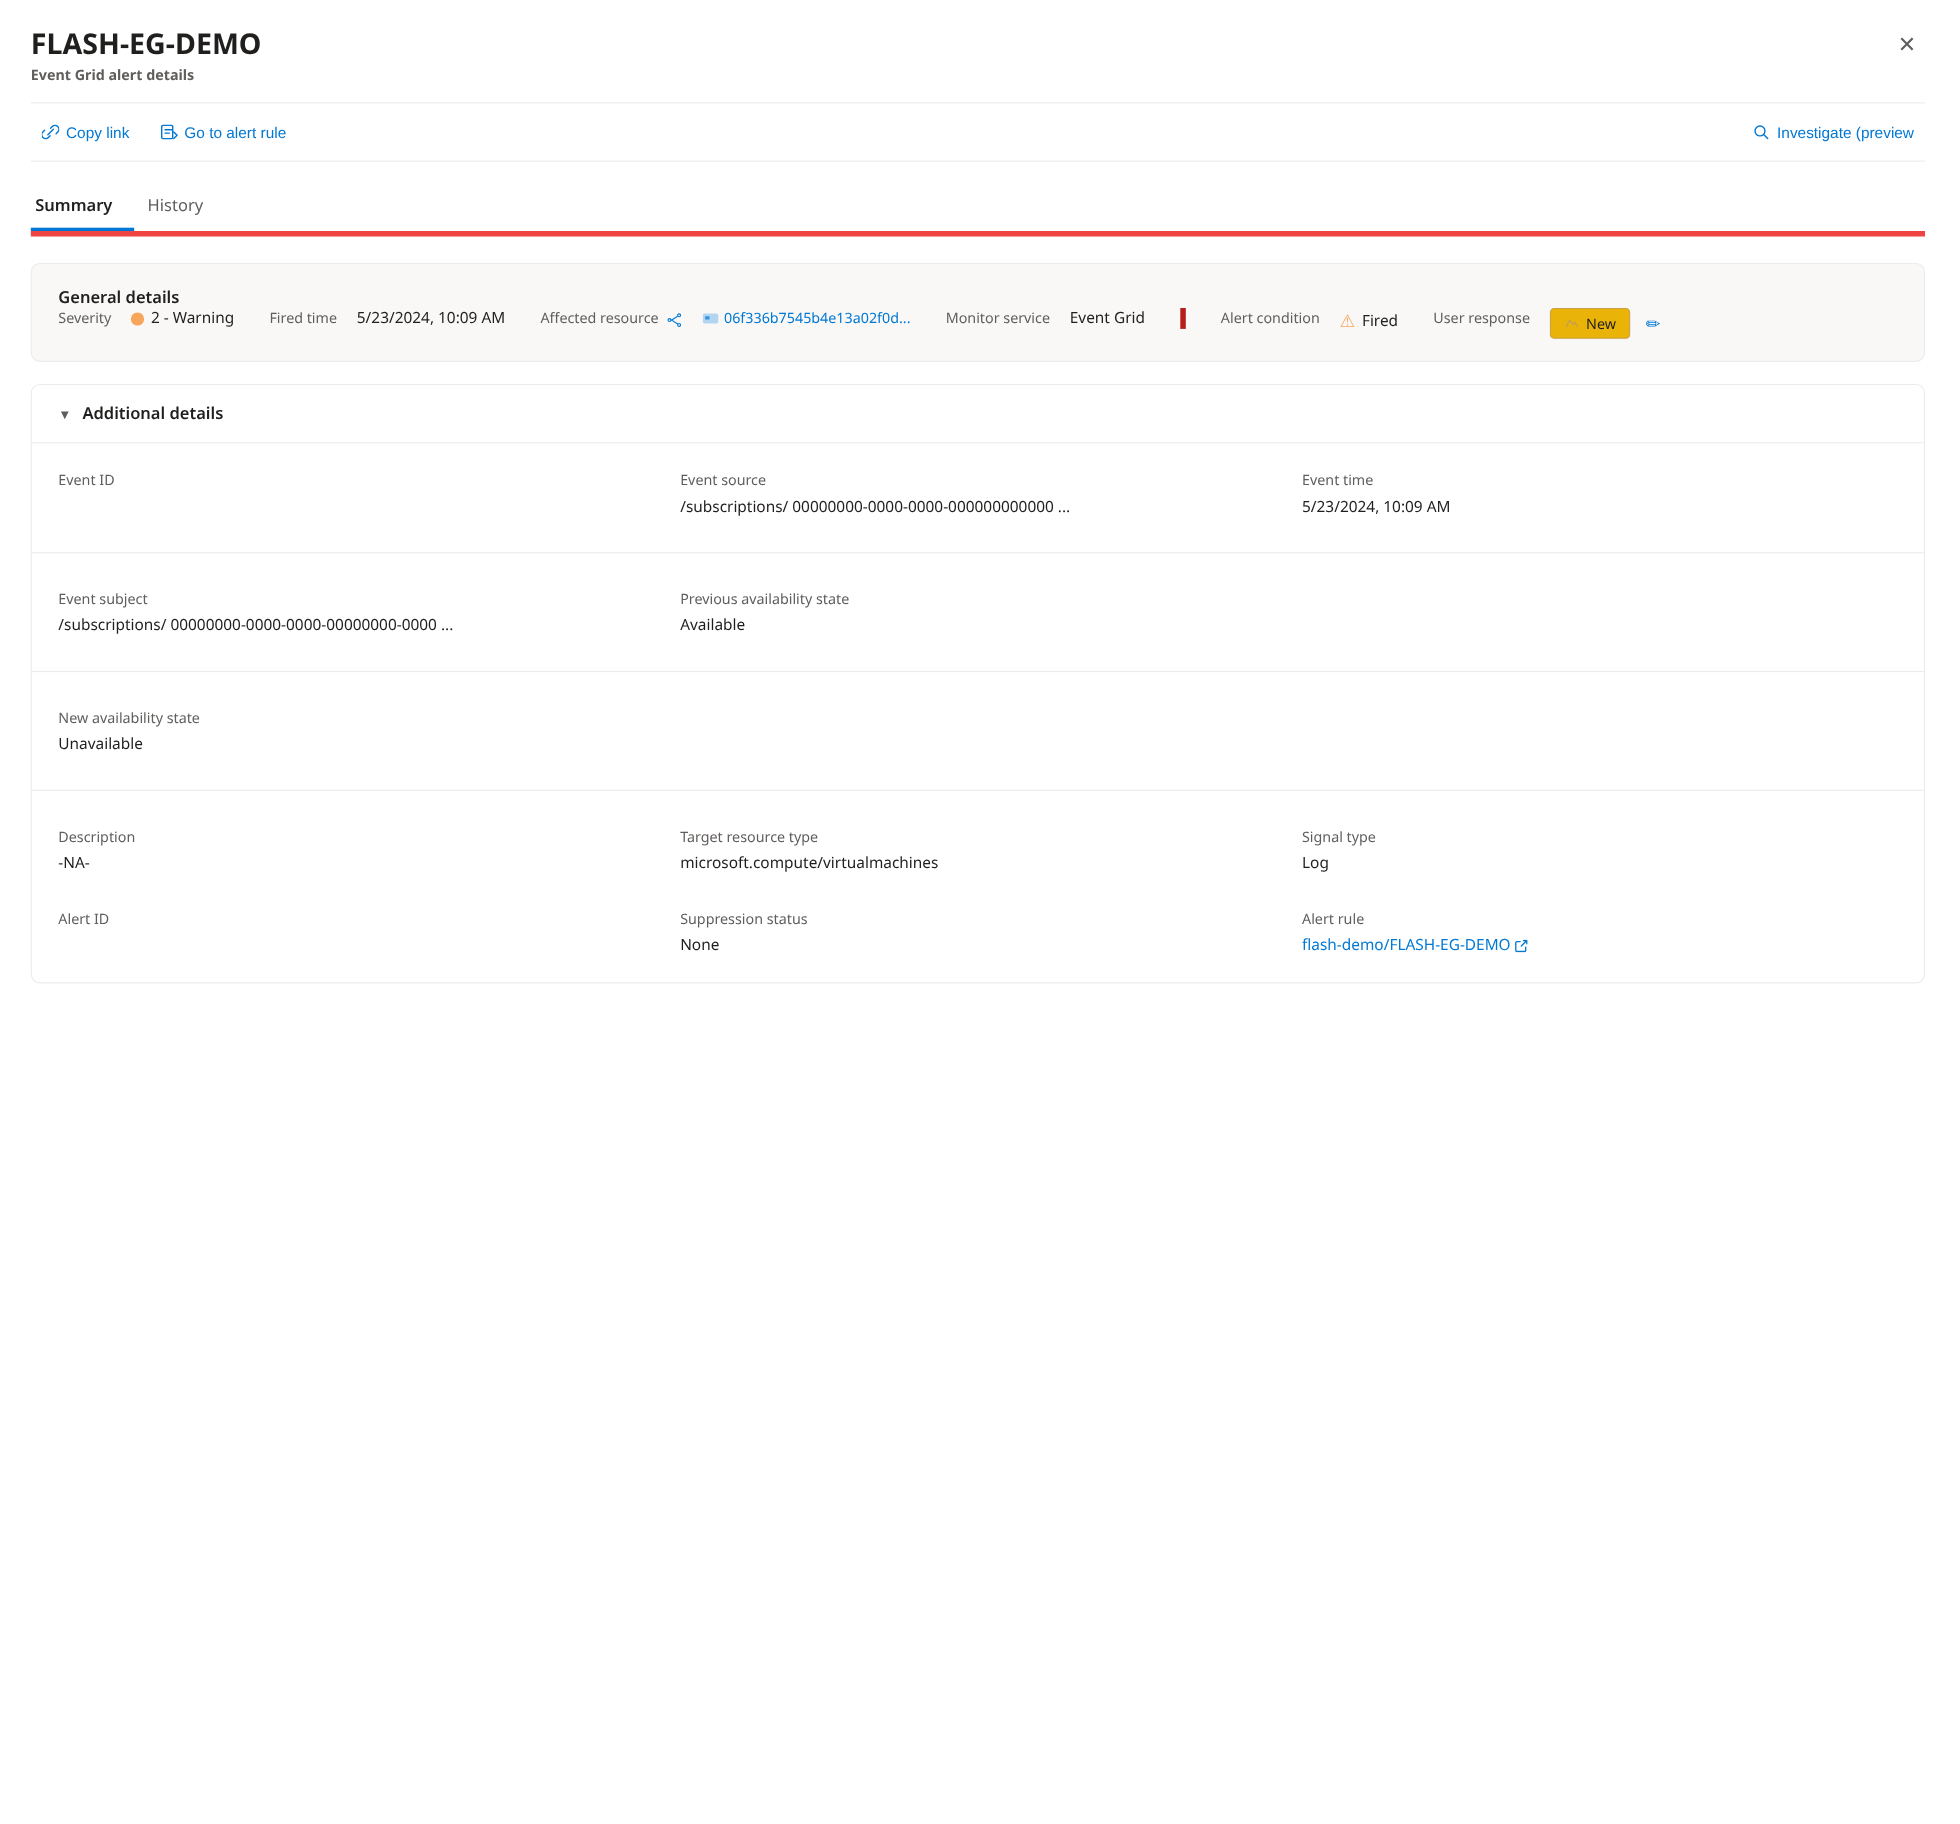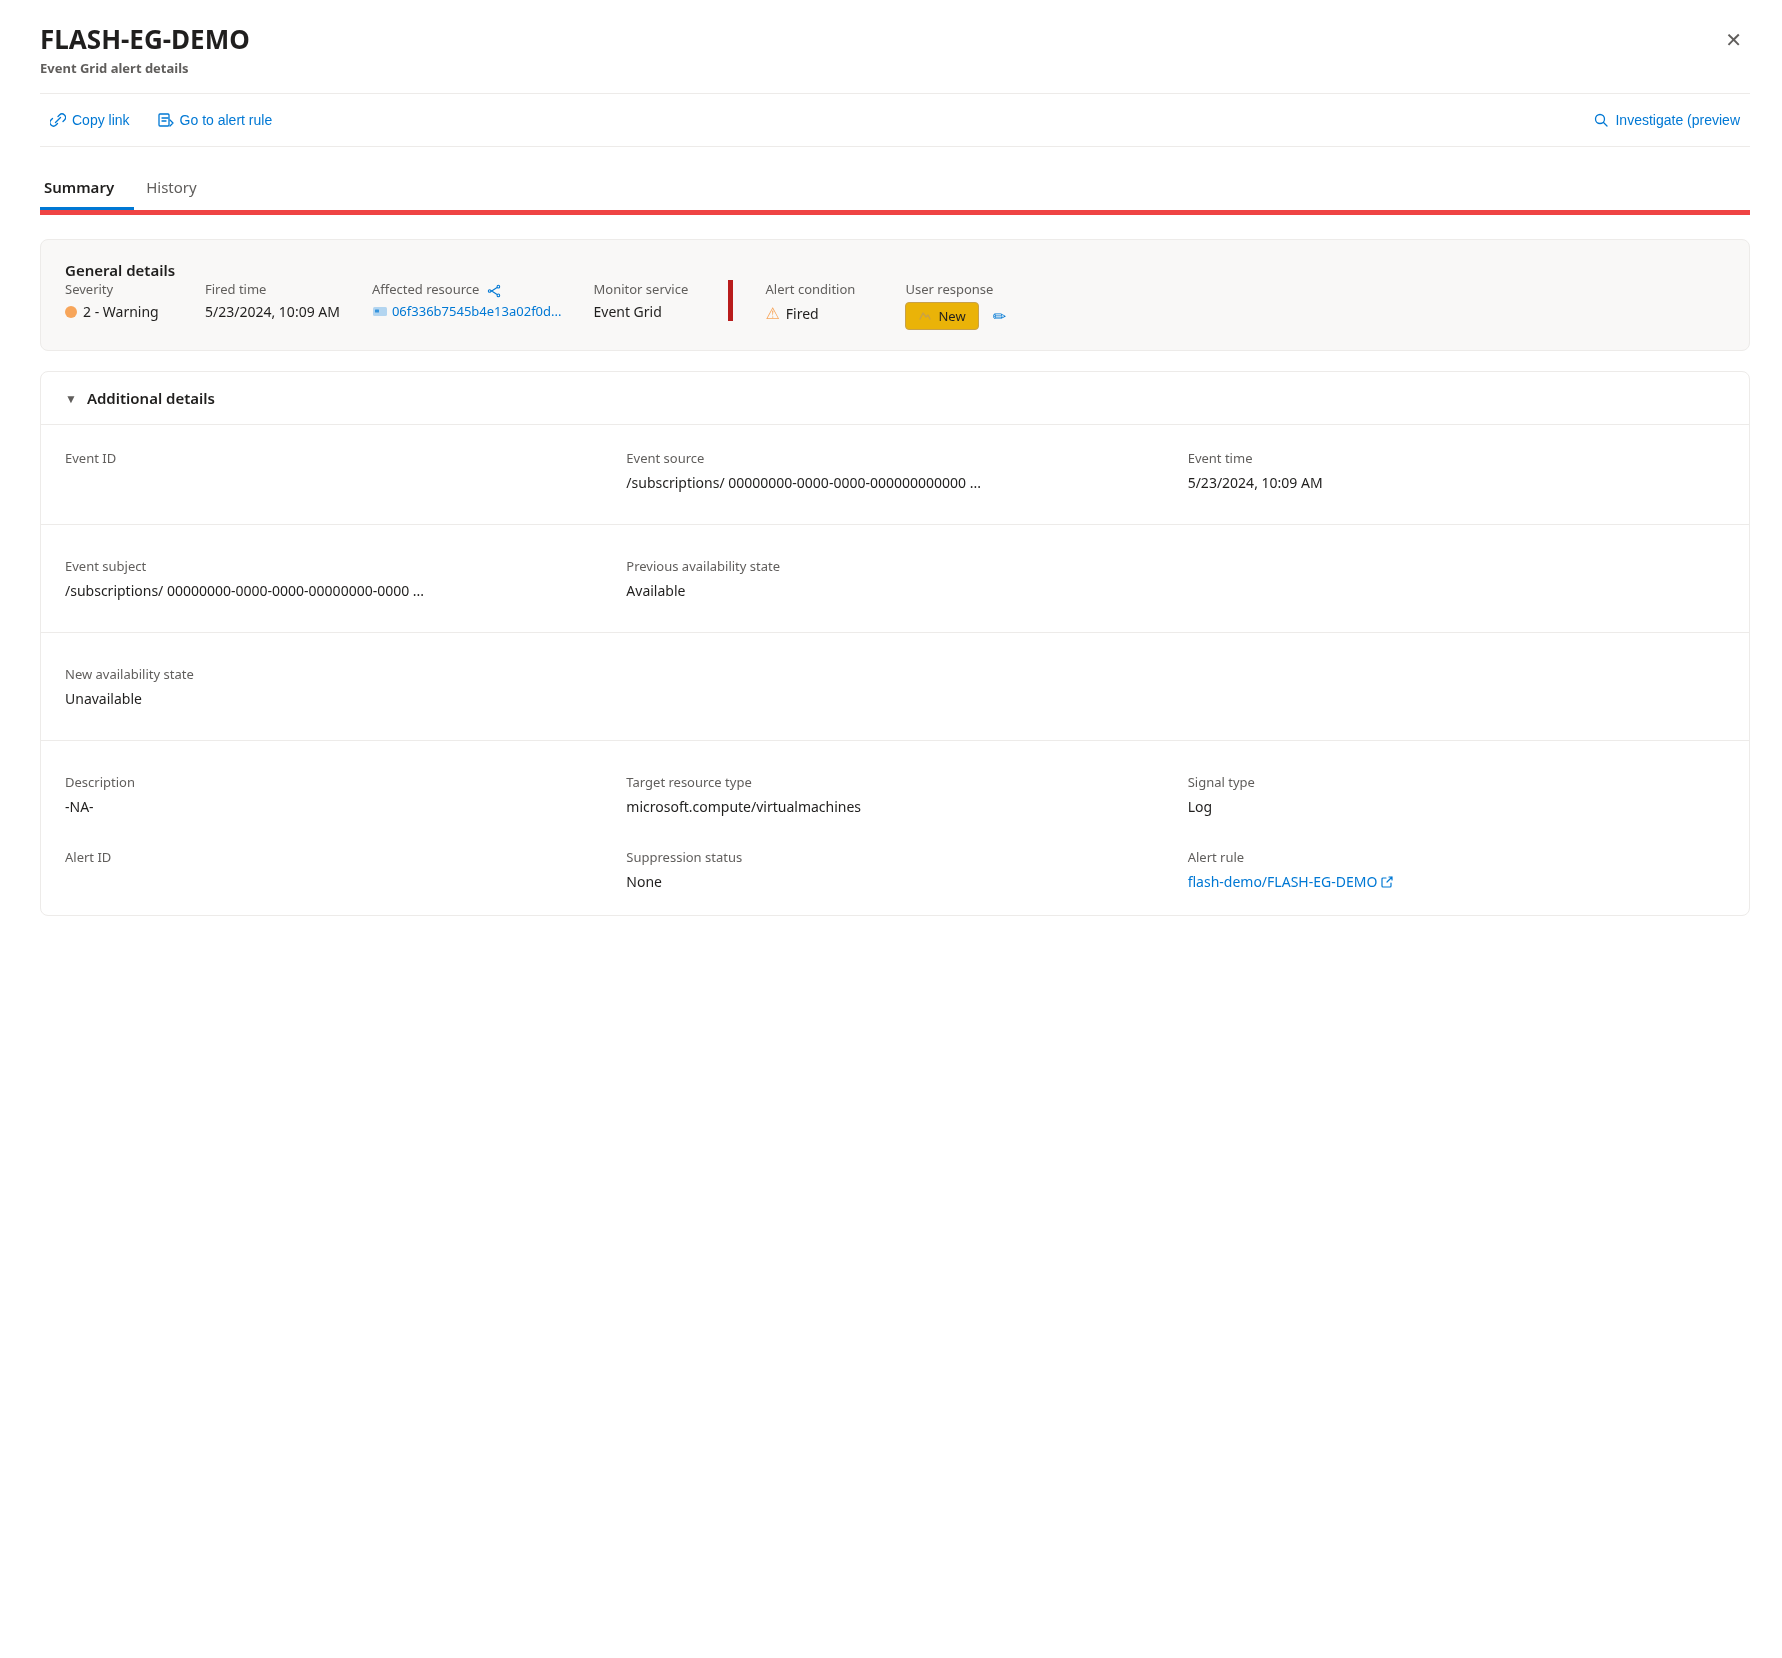--- a/index.html
+++ b/index.html
@@ -6,21 +6,21 @@
     body {
       font-family: 'Segoe UI', system-ui, -apple-system, sans-serif;
       font-size: 14px;
       color: #201f1e;
       background: #fff;
       width: 1782px;
       min-height: 1658px;
     }
     .panel {
       background: #fff;
-      padding: 24px 32px 32px 40px;
+      padding: 24px 32px 32px 28px;
       position: relative;
     }
     .panel-header {
       display: flex;
       justify-content: space-between;
       align-items: flex-start;
       margin-bottom: 16px;
     }
     .panel-title {
       font-size: 26px;
@@ -107,22 +107,21 @@
       font-size: 15px;
       font-weight: 600;
     }
     .general-details-grid {
       display: flex;
       gap: 0;
       align-items: flex-start;
     }
     .gd-col {
       display: flex;
-      flex-direction: column;
-      gap: 4px;
+      gap: 18px;
       padding-right: 32px;
       min-width: 140px;
     }
     .gd-col.separator {
       border-right: 5px solid #b91c1c;
       margin-right: 32px;
     }
     .gd-label {
       font-size: 13px;
       color: #605e5c;

